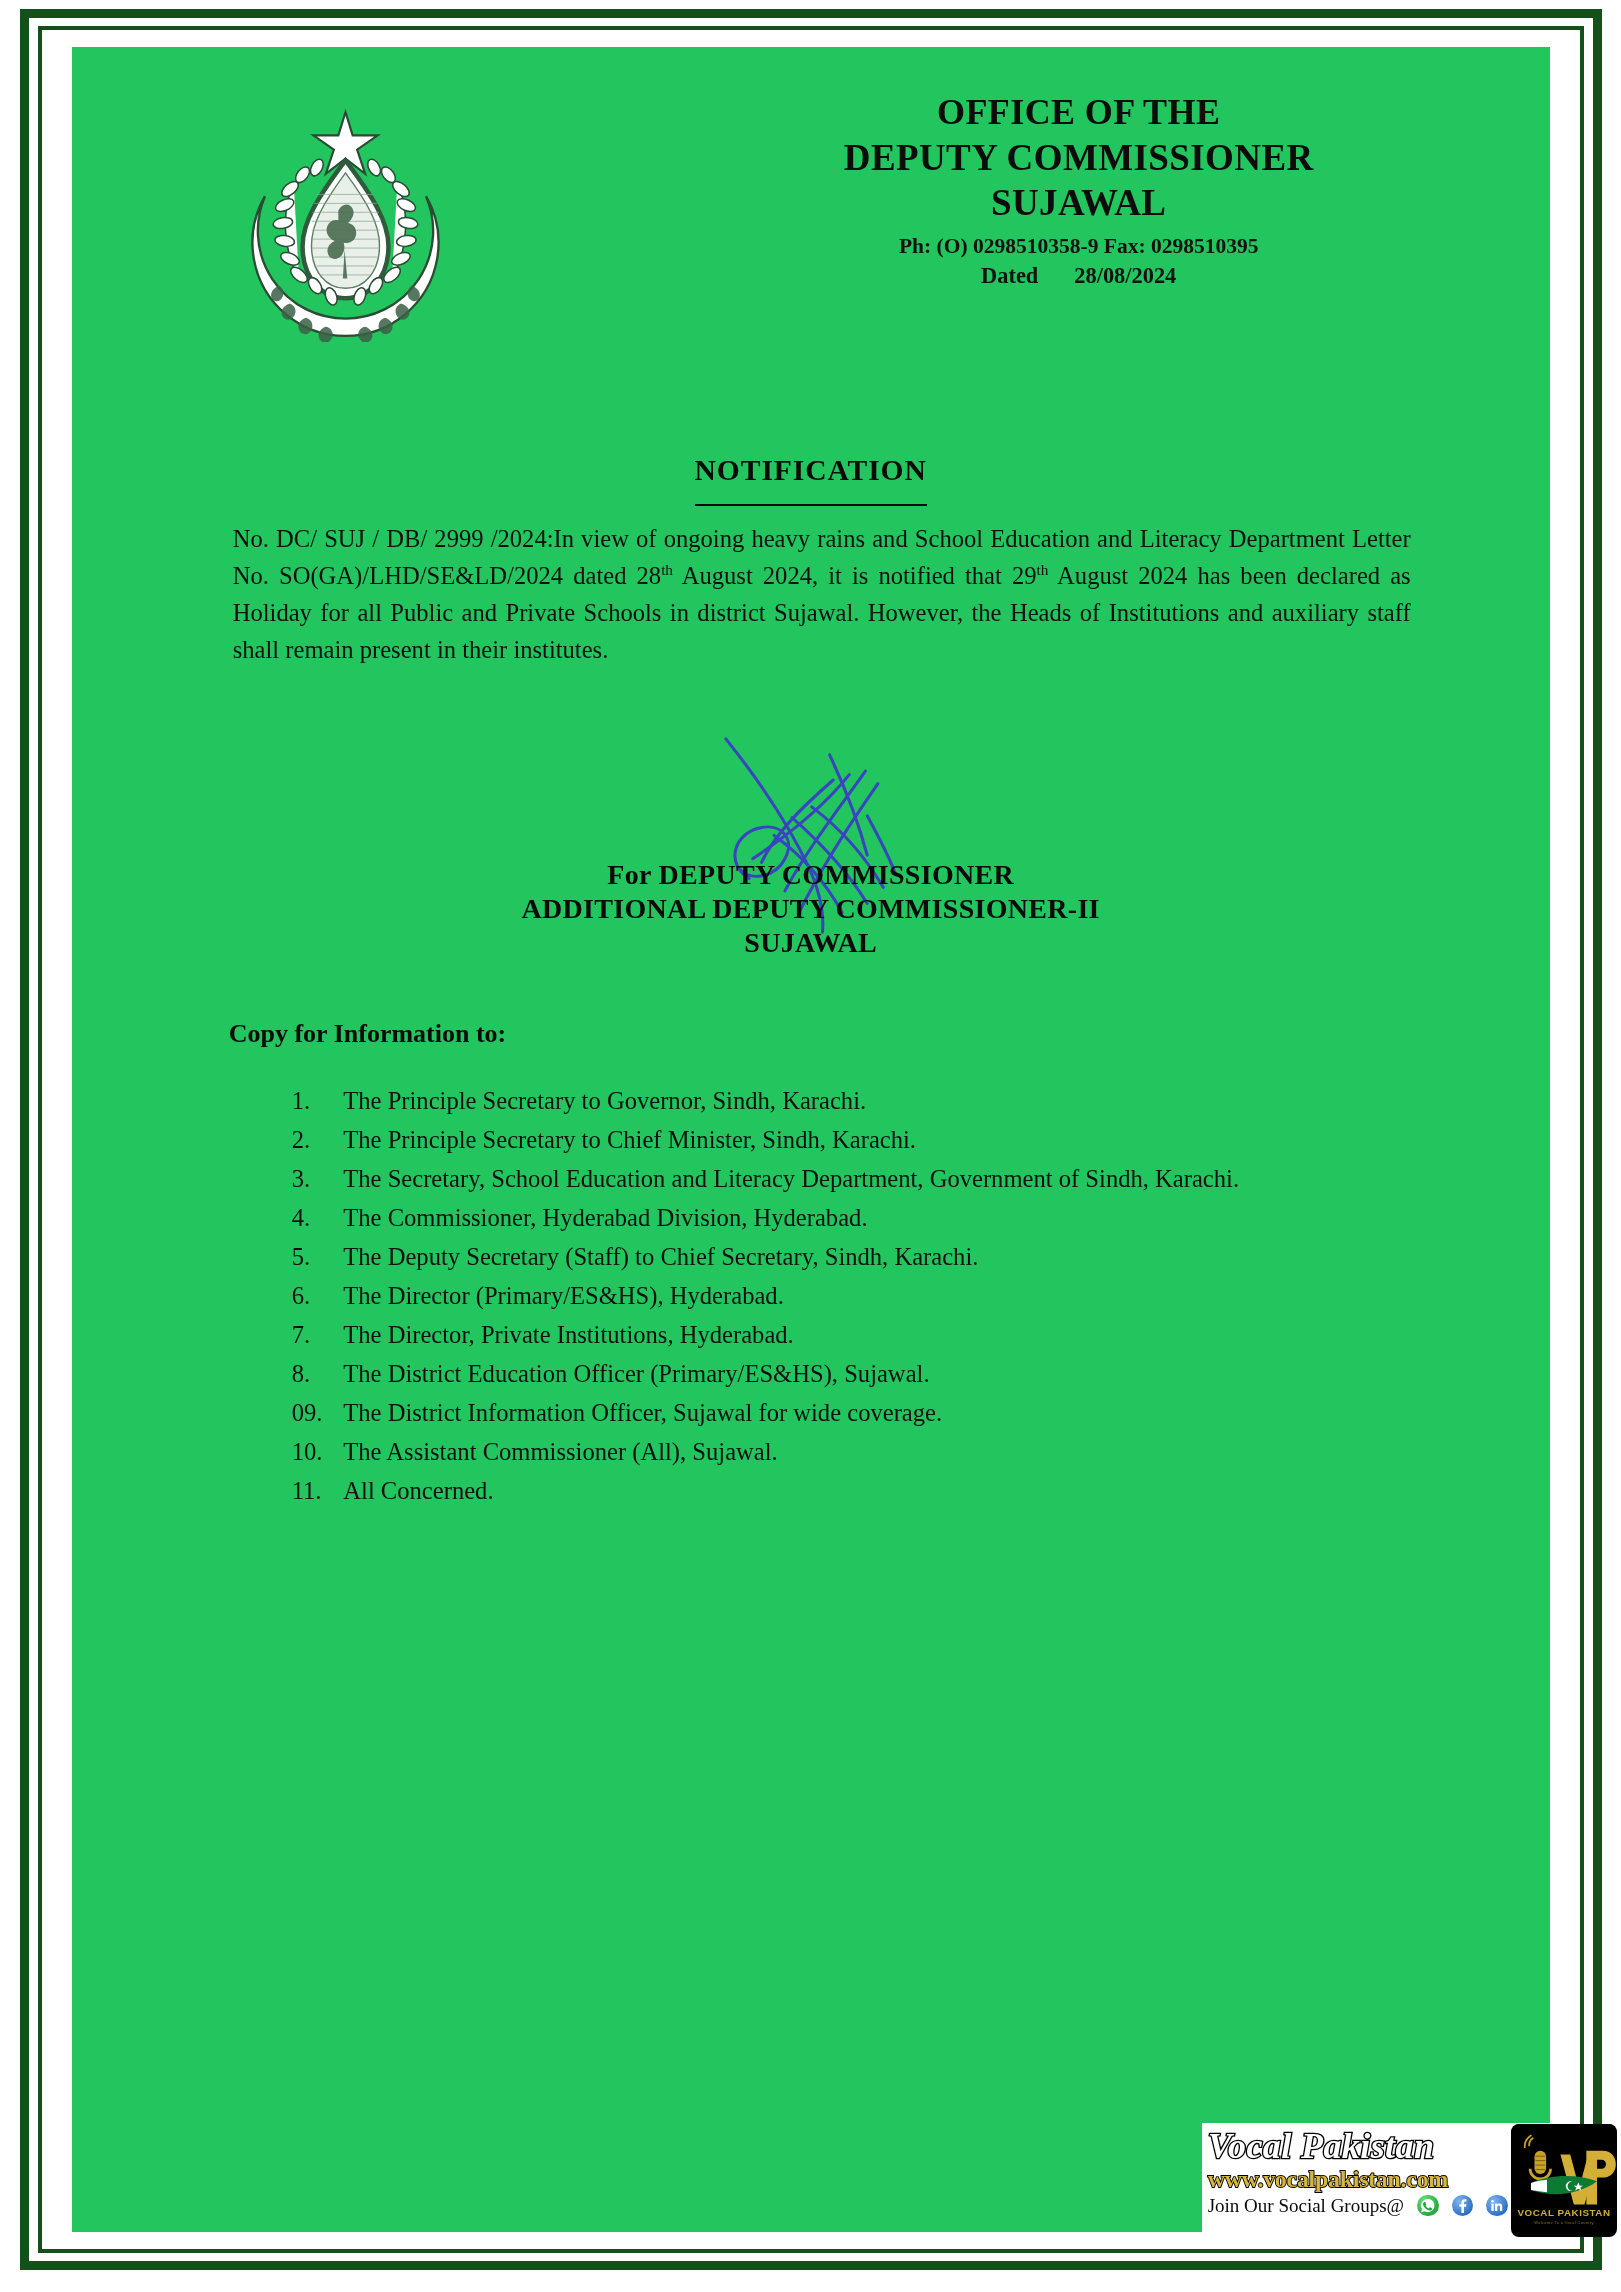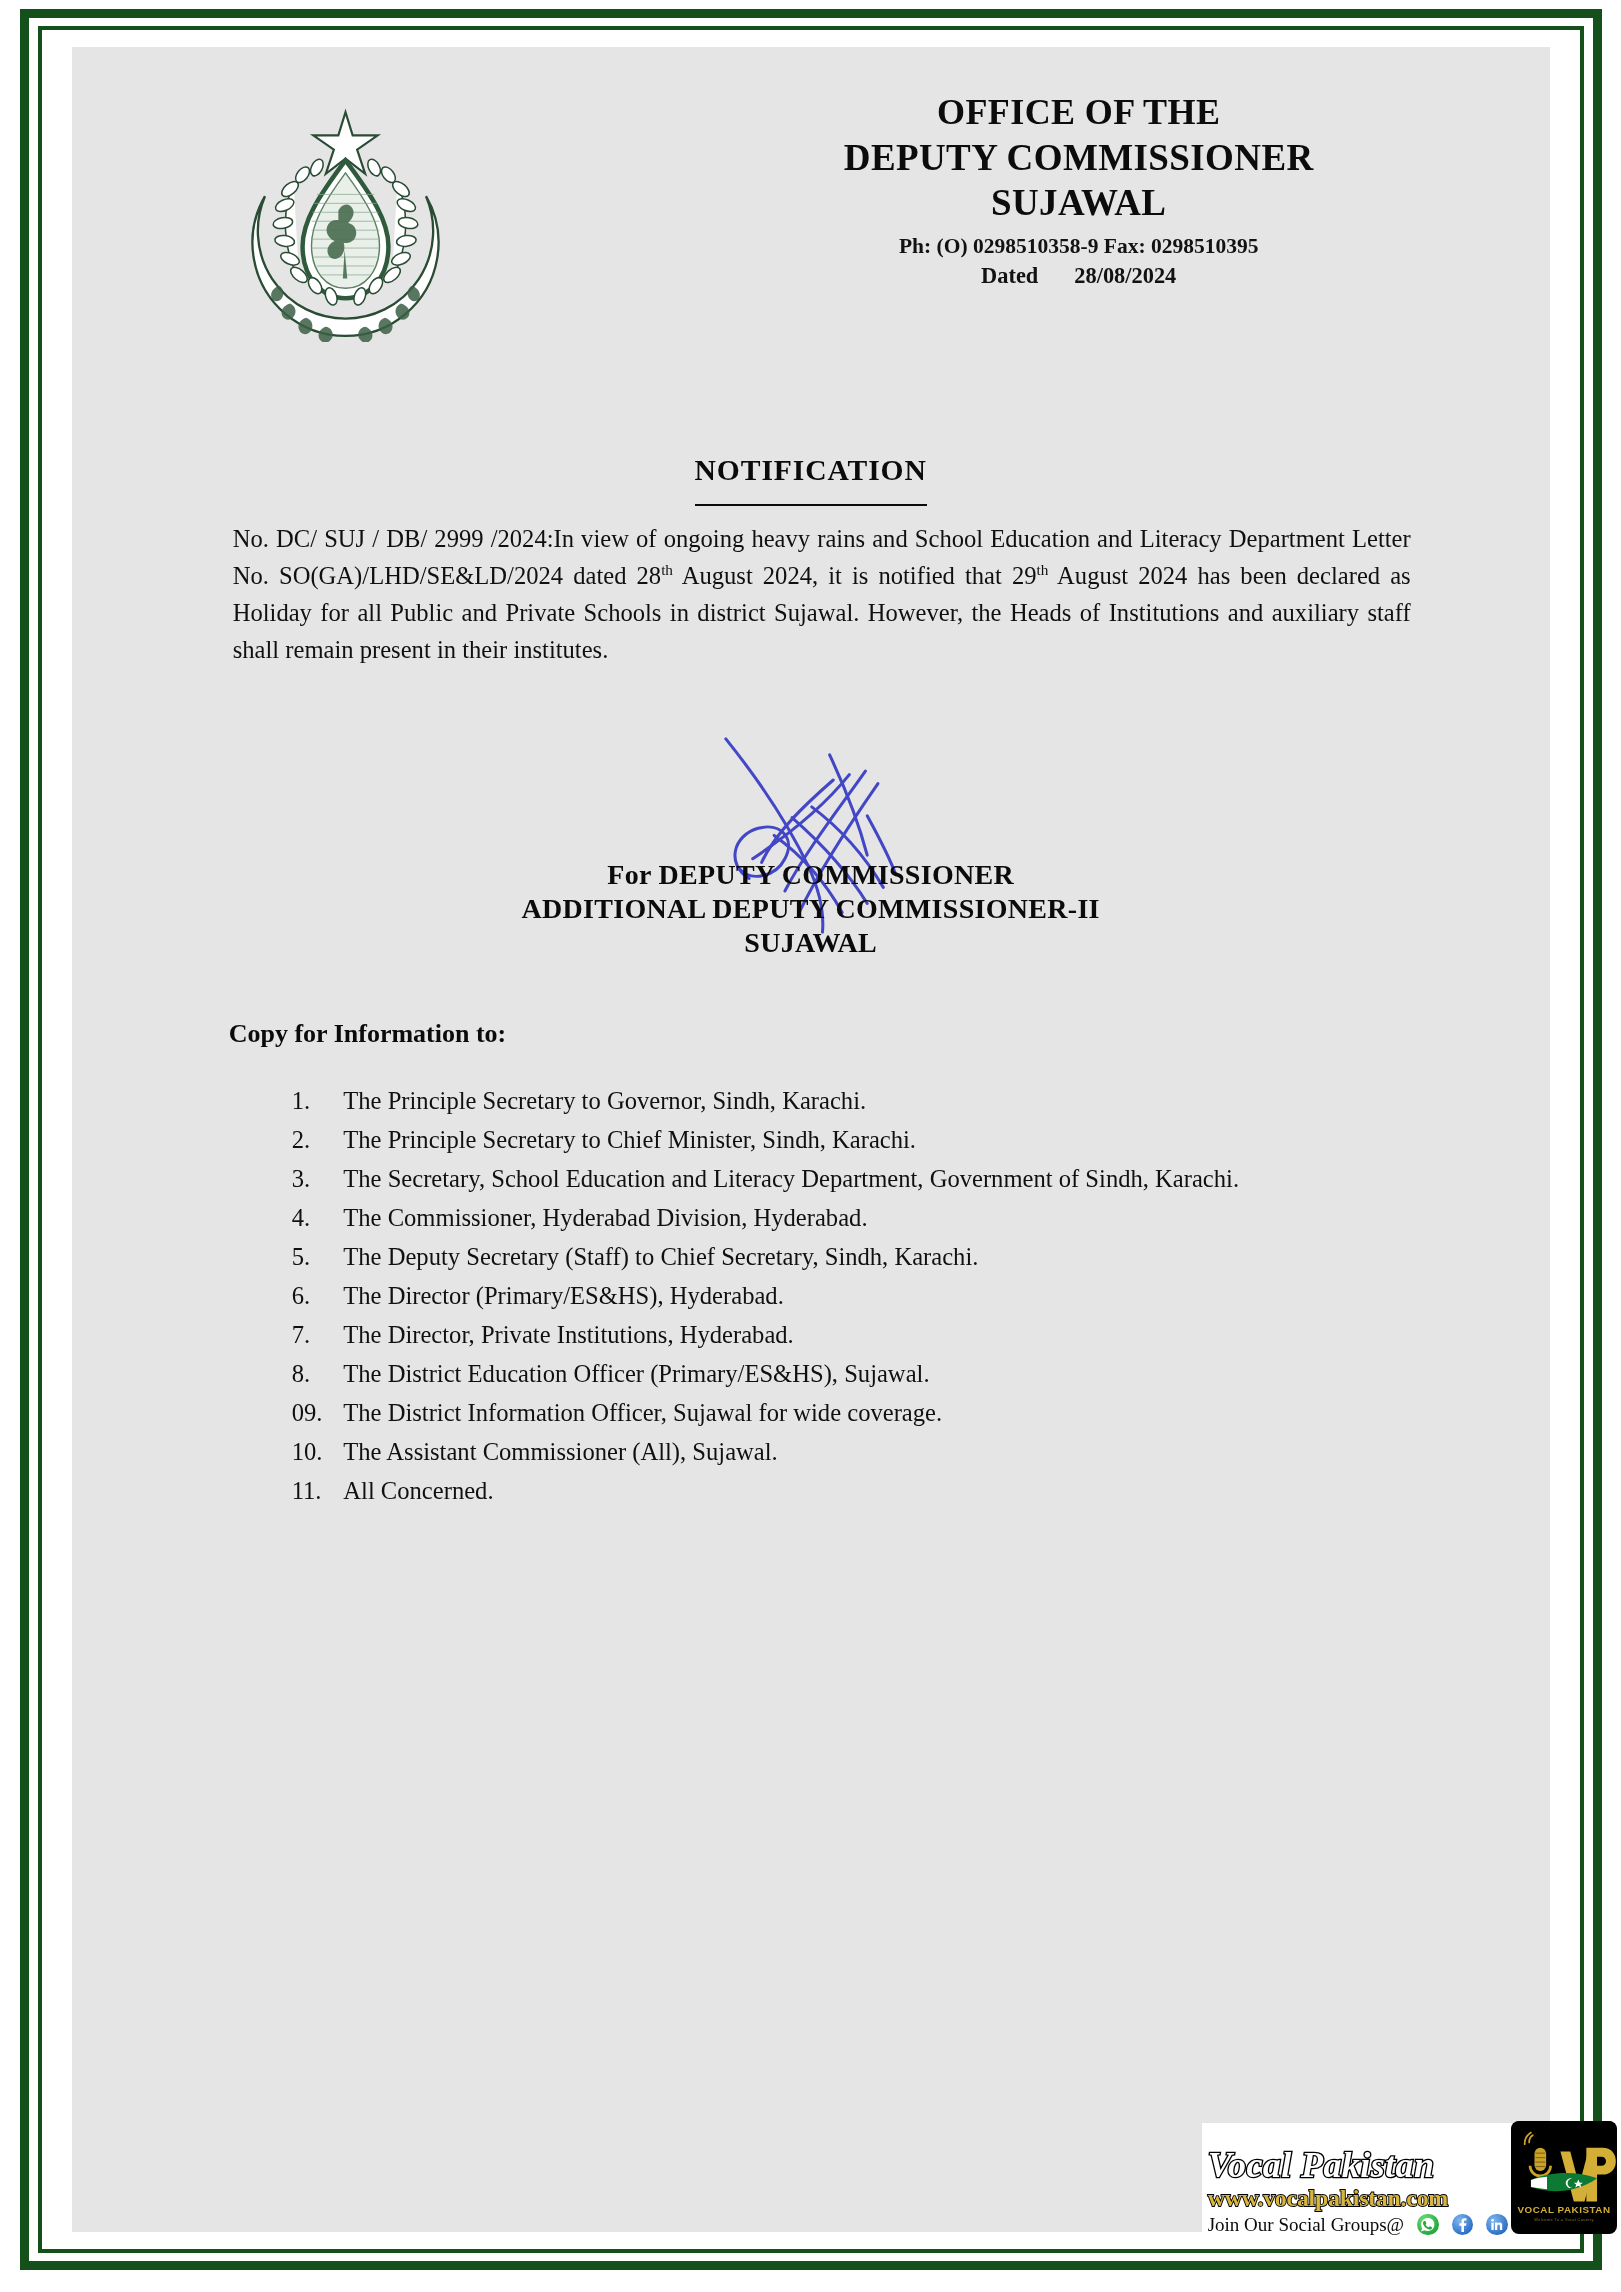--- a/index.html
+++ b/index.html
@@ -37,21 +37,21 @@
     pointer-events: none;
   }
 
   
   .paper {
     position: absolute;
     left: 43px;
     top: 29px;
     right: 43px;
     bottom: 29px;
-    background: #e5e5e5;
+    background: #22c55e;
   }
 
   
   .letterhead {
     position: absolute;
     left: 0;
     top: 0;
     width: 100%;
     height: 296px;
   }
@@ -196,21 +196,21 @@
 
   
   .brand {
     position: absolute;
     right: -3.6px;
     bottom: -3.6px;
     width: 351px;
     height: 113px;
     background: #ffffff;
     display: flex;
-    align-items: flex-end;
+    align-items: flex-start;
   }
   .brand-left {
     flex: 1 1 auto;
     position: relative;
     padding: 4.5px 3.6px 0 5.4px;
     box-sizing: border-box;
   }
   .brand-title {
     font-family: "Liberation Serif", serif;
     font-style: italic;

